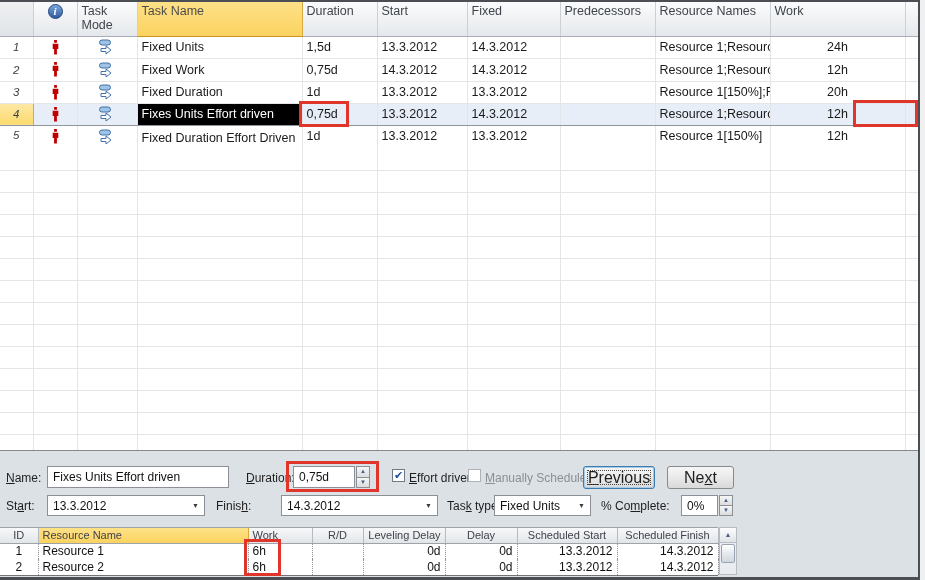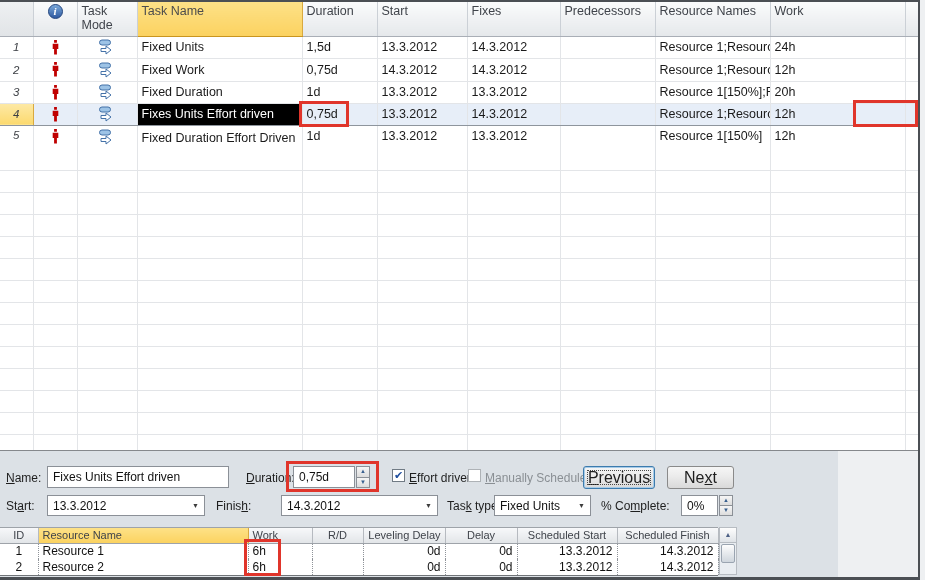--- a/index.html
+++ b/index.html
@@ -28,36 +28,36 @@
     height:22px; padding:0 4px; background:#fff;
     border-right:1px solid #e3e5e8; border-bottom:1px solid #e3e5e8;
   }
   td.rn {
     background:linear-gradient(#eef0f2,#e1e4e7); text-align:center;
     font-style:italic; font-size:11.5px; color:#3c3f44;
     border-right:1px solid #c3c7cc; border-bottom:1px solid #c3c7cc;
   }
   td.ind, td.tm { text-align:center; padding:0; }
   td.tn { padding-left:20px; }
-  td.wk { text-align:left; }
+  td.wk { text-align:center; }
   tr.wrap td { height:45px; vertical-align:top; padding-top:3px; }
   tr.wrap td.tn { white-space:normal; line-height:1.45; }
   tr.sel td { background:#e7eef8; border-top:1px solid #8e959d; border-bottom:1px solid #8e959d; }
   tr.sel td.rn { background:linear-gradient(#fde9a6,#fbd96e); border-right:1px solid #d9a93f; }
   tr.sel td.tn { background:#000; color:#fff; }
   .icon-info {
     display:inline-block; width:15px; height:15px; border-radius:50%;
     background:linear-gradient(#7aa8da,#2f5aa0); border:1px solid #27487f;
     color:#fff; font:bold italic 11px "Liberation Serif", serif; line-height:13px; text-align:center;
   }
   svg.person, svg.amode { vertical-align:middle; }
 
   
   .split-line { position:absolute; left:0; top:450px; width:918px; height:1px; background:#85888c; }
-  .bottom-pane { position:absolute; left:0; top:451px; width:838px; height:126px; background:#dce1e6; }
+  .bottom-pane { position:absolute; left:0; top:451px; width:918px; height:126px; background:#dce1e6; }
 
   
   .flabel { position:absolute; font-size:12px; color:#1e1e1e; white-space:nowrap; }
   .flabel.dis { color:#8a8f94; }
   .field {
     position:absolute; background:#fff; border:1px solid #8b9097; font-size:12px; color:#111;
     display:flex; align-items:center; padding:0 5px; white-space:nowrap;
   }
   .combo { justify-content:space-between; }
   .combo .arr { font-size:7px; color:#3c3c3c; margin-left:4px; }
@@ -122,21 +122,21 @@
           <col style="width:13px">
       </colgroup>
       <tbody>
           <tr>
         <th class="rn" style="background:linear-gradient(#eef0f2,#e1e4e7);"></th>
         <th class="icol"><span class="icon-info">i</span></th>
         <th style="white-space:normal;">Task Mode</th>
         <th class="ysel">Task Name</th>
         <th>Duration</th>
         <th>Start</th>
-        <th>Fixes</th>
+        <th>Fixed</th>
         <th>Predecessors</th>
         <th>Resource Names</th>
         <th>Work</th>
         <th></th>
       </tr>
 
       <tr>
         <td class="rn">1</td>
         <td class="ind"><svg class="person" width="9" height="15" viewBox="0 0 9 16">
                 <path d="M3,0 h3 v3 h-3 z M1.5,4 h6 v5.5 h-6 z M3,9.5 h3 v6 h-3 z" fill="#c00000"></path>

